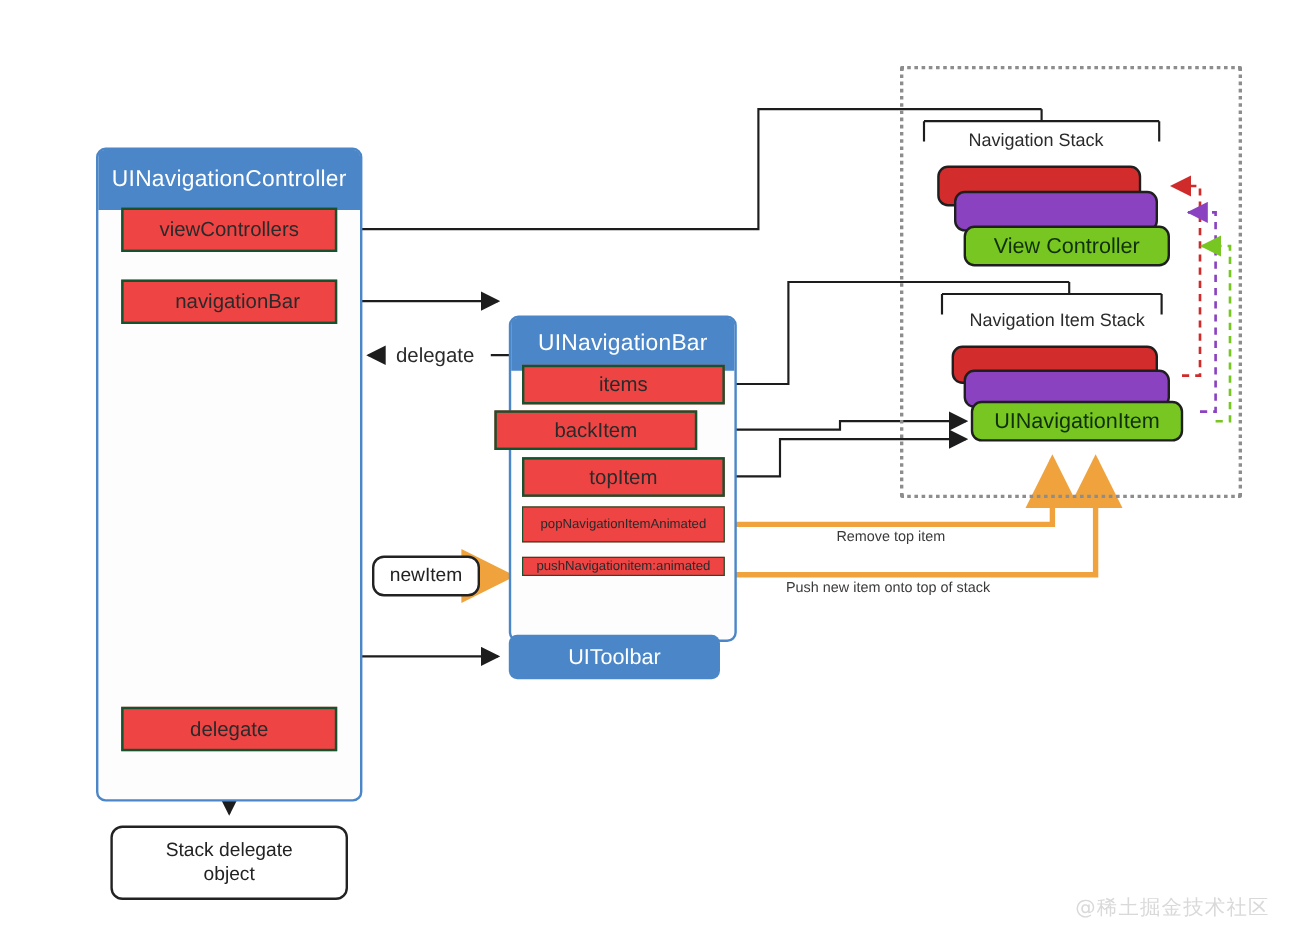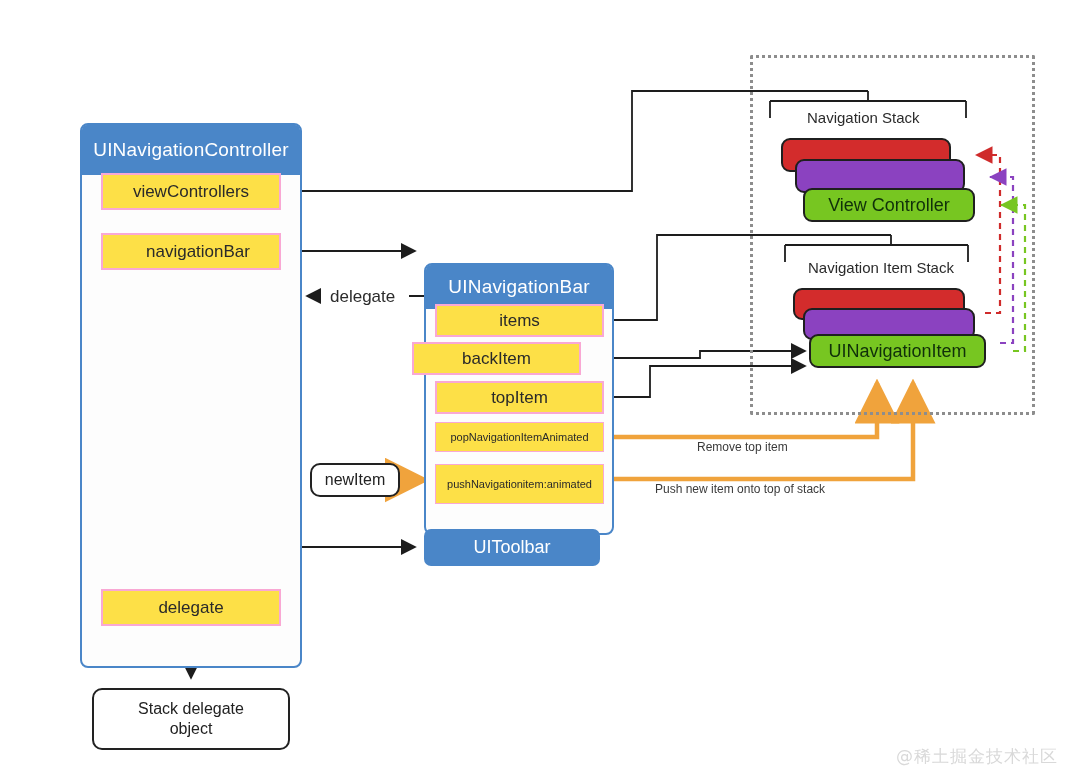--- a/index.html
+++ b/index.html
@@ -18,21 +18,21 @@
   .panel{
     border:2px solid #4a86c8;border-radius:8px;background:#fdfdfd;margin-top:25px;
   }
   .panel-header{
     background:#4a86c8;color:#ffffff;border-radius:5px 5px 0 0;
     display:flex;align-items:center;justify-content:center;
     font-size:19px;letter-spacing:.2px;
   }
   
   .propbox{
-    border:2px solid #f9a8d4;background:#fde047;
+    border:2px solid #14532d;background:#ef4444;
     display:flex;align-items:center;justify-content:center;
     font-size:17px;color:#2a2a2a;
   }
   .propbox.small{font-size:11px;border-width:1.5px;letter-spacing:0px;}
 
   
   .bluepill{
     background:#4a86c8;color:#ffffff;border-radius:7px;
     display:flex;align-items:center;justify-content:center;
     font-size:18px;
@@ -161,21 +161,21 @@
   </div>
 
   <div class="abs propbox" style="left:435px;top:304px;width:169px;height:33px;">items</div>
 
   <div class="abs propbox" style="left:412px;top:342px;width:169px;height:33px;">backItem</div>
 
   <div class="abs propbox" style="left:435px;top:381px;width:169px;height:33px;">topItem</div>
 
   <div class="abs propbox small" style="left:435px;top:422px;width:169px;height:30px;">popNavigationItemAnimated</div>
 
-  <div class="abs propbox small" style="left:435px;top:464px;width:169px;height:40px;">pushNavigationitem:animated</div>
+  <div class="abs propbox small" style="left:435px;top:464px;width:169px;height:16px;">pushNavigationitem:animated</div>
 
   <div class="lbl" style="left:330px;top:287px;font-size:17px;">delegate</div>
 
   <div class="abs outpill" style="left:310px;top:463px;width:90px;height:34px;">newItem</div>
 
   <div class="abs bluepill" style="left:424px;top:529px;width:176px;height:37px;">UIToolbar</div>
 
   <div class="abs outpill" style="left:92px;top:688px;width:198px;height:62px;flex-direction:column;">
     <span>Stack delegate</span>
     <span>object</span>

